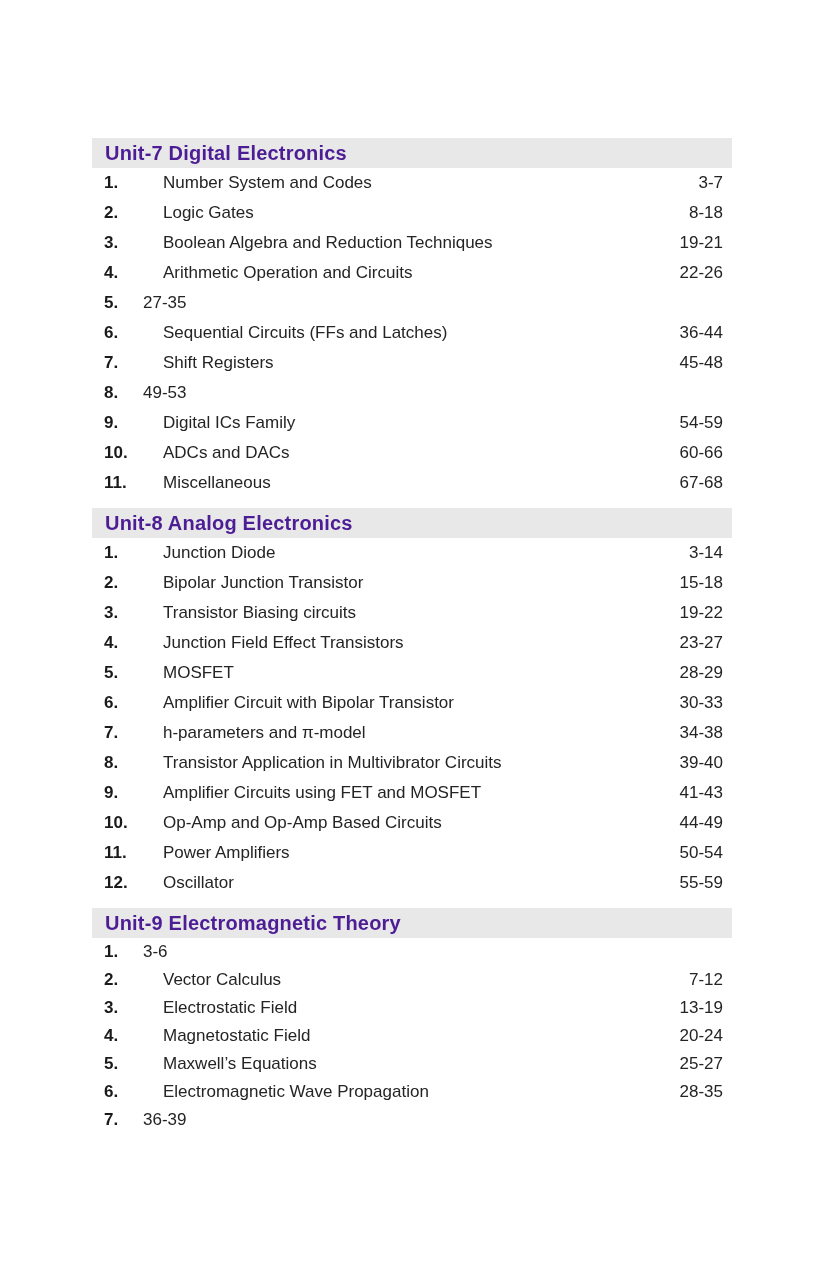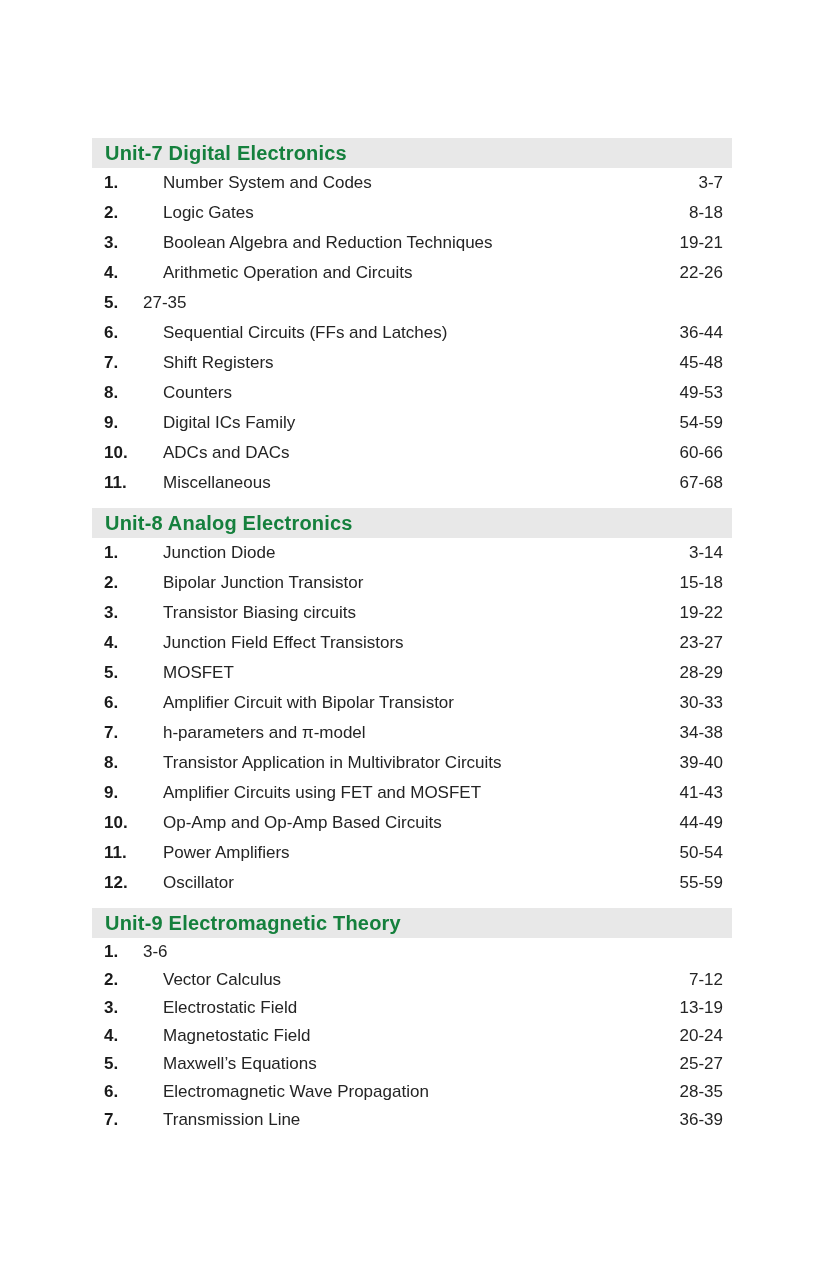--- a/index.html
+++ b/index.html
@@ -22,21 +22,21 @@
       width: 640px;
     }
     .unit-section { margin-bottom: 10px; }
     .unit-header {
       background: #e8e8e8;
       height: 30px;
       line-height: 30px;
       padding-left: 13px;
       font-size: 20px;
       font-weight: bold;
-      color: #15803d;
+      color: #4c1d95;
       letter-spacing: 0.2px;
     }
     .toc-row {
       display: flex;
       align-items: center;
       height: 30px;
       padding-left: 12px;
       padding-right: 9px;
       font-size: 17px;
       color: #242424;
@@ -96,21 +96,20 @@
   </div>
 
   <div class="toc-row">
     <span class="num">7.</span>
     <span class="title">Shift Registers</span>
     <span class="pages">45-48</span>
   </div>
 
   <div class="toc-row">
     <span class="num">8.</span>
-    <span class="title">Counters</span>
     <span class="pages">49-53</span>
   </div>
 
   <div class="toc-row">
     <span class="num">9.</span>
     <span class="title">Digital ICs Family</span>
     <span class="pages">54-59</span>
   </div>
 
   <div class="toc-row">
@@ -237,19 +236,18 @@
   </div>
 
   <div class="toc-row">
     <span class="num">6.</span>
     <span class="title">Electromagnetic Wave Propagation</span>
     <span class="pages">28-35</span>
   </div>
 
   <div class="toc-row">
     <span class="num">7.</span>
-    <span class="title">Transmission Line</span>
     <span class="pages">36-39</span>
   </div>
 </div>
   </section>
 </div>
 </div>
 
 </body></html>

